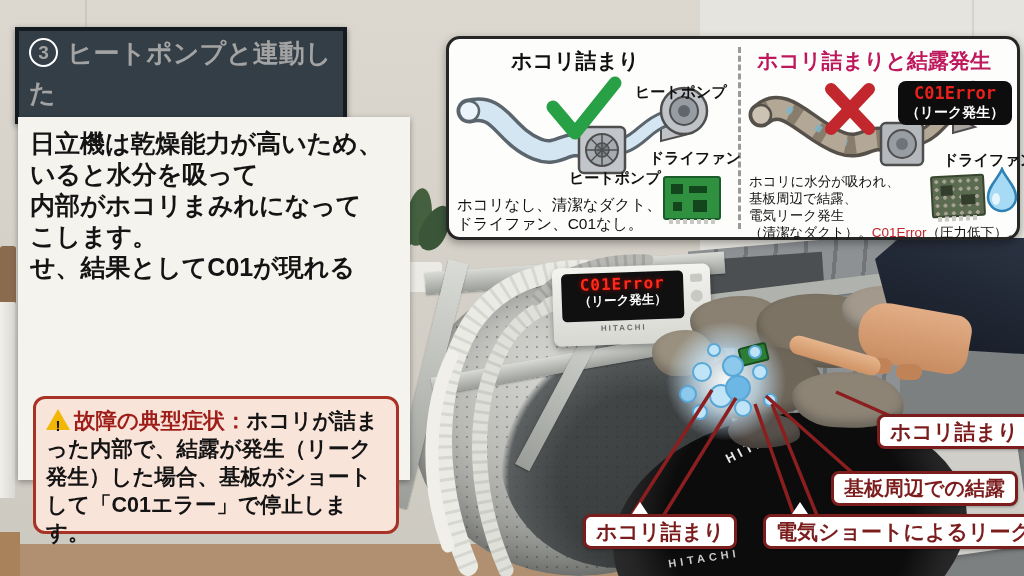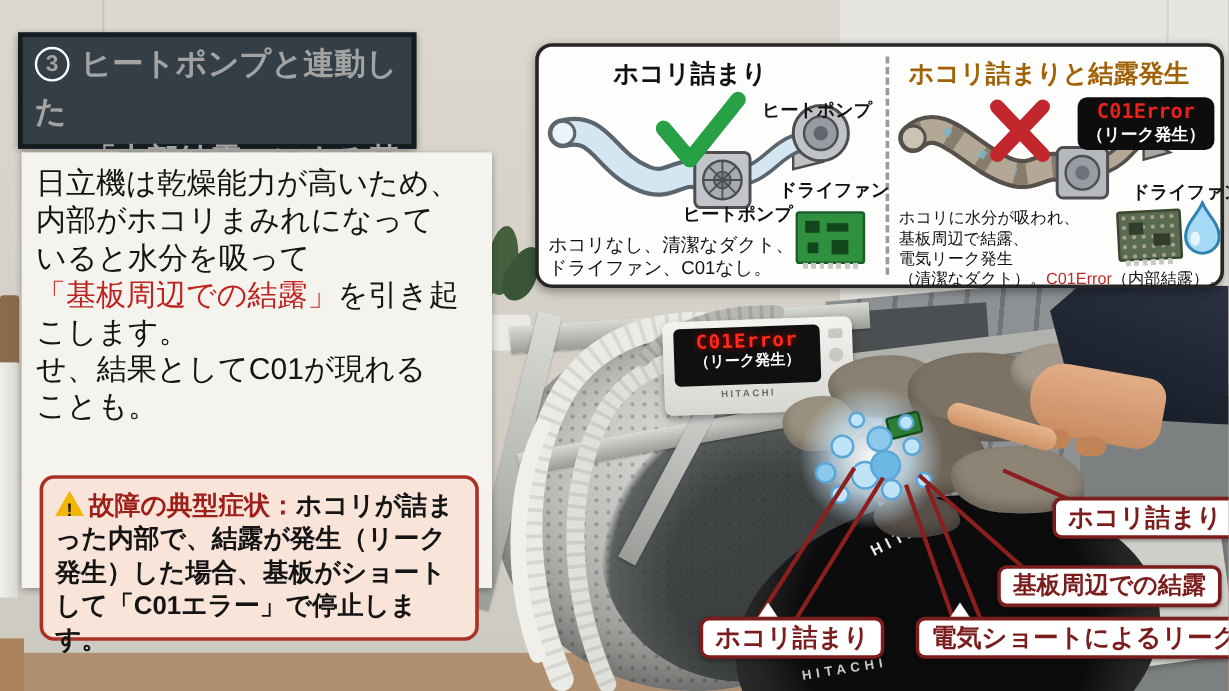--- a/index.html
+++ b/index.html
@@ -69,44 +69,44 @@
 
   
   .title-box{left:15px;top:27px;width:332px;height:97px;background:#333e46;
         border:4px solid #151c21;box-shadow:0 2px 6px rgba(0,0,0,.4);
         color:#a3a3a3;font-weight:bold;font-size:26px;line-height:40px;
         padding:2px 10px;z-index:7;}
   .title-line2{margin-left:42px;}
   .circ-num{display:inline-flex;width:29px;height:29px;border:2.5px solid #fff;border-radius:50%;
         align-items:center;justify-content:center;font-size:19px;margin-right:9px;
         vertical-align:3px;line-height:1;}
-  .info-box{left:18px;top:127px;width:392px;height:363px;background:#f5f3ed;
+  .info-box{left:18px;top:117px;width:392px;height:363px;background:#f5f3ed;
         box-shadow:0 2px 6px rgba(0,0,0,.35);padding:11px 12px;
-        font-weight:normal;font-size:25px;line-height:31px;color:#141414;z-index:7;}
+        font-weight:bold;font-size:25px;line-height:31px;color:#141414;z-index:7;}
   .hl-red{color:#c0231f;}
   .warn-box{left:33px;top:396px;width:366px;height:138px;background:#f9e4da;
         border:3px solid #a93226;border-radius:12px;padding:8px 10px;
         font-weight:bold;font-size:21.5px;line-height:28px;color:#141414;z-index:8;}
   .warn-label{color:#9e1f1a;}
   .warn-tri{display:inline-block;position:relative;width:24px;height:21px;margin-right:4px;
         vertical-align:-2px;}
   .warn-tri .tri{position:absolute;left:0;top:0;width:0;height:0;
         border-left:12px solid transparent;border-right:12px solid transparent;
         border-bottom:21px solid #f2b705;}
   .warn-tri .bang{position:absolute;left:0;top:3px;width:24px;text-align:center;
         color:#111;font-size:15px;font-weight:bold;z-index:1;}
 
   
   .diagram{left:446px;top:36px;width:574px;height:204px;background:#fdfdfb;
         border:3px solid #262626;border-radius:14px;box-shadow:0 3px 8px rgba(0,0,0,.35);z-index:7;}
   .diagram .divider{position:absolute;left:289px;top:8px;bottom:8px;width:0;
         border-left:3px dashed #9a9a9a;}
   .p-title{position:absolute;font-weight:bold;font-size:21px;white-space:nowrap;}
   .p-title.normal{left:62px;top:8px;color:#111;}
-  .p-title.error{left:308px;top:8px;color:#a16207;}
+  .p-title.error{left:308px;top:8px;color:#be185d;}
   .p-label{position:absolute;font-weight:bold;font-size:15px;color:#111;white-space:nowrap;}
   .p-caption{position:absolute;font-weight:normal;color:#111;white-space:nowrap;}
   .cap-normal{font-size:15.5px;line-height:19px;}
   .cap-error{font-size:13.5px;line-height:17px;}
   .err-chip{position:absolute;left:449px;top:42px;width:114px;height:44px;background:#0d0d0d;
         border-radius:8px;text-align:center;padding-top:2px;}
   .err-chip .code{color:#e8211a;font-weight:bold;font-size:17px;line-height:20px;
         font-family:"DejaVu Sans Mono",monospace;}
   .err-chip .sub{color:#fff;font-weight:bold;font-size:14px;line-height:18px;}
   .pcb{position:absolute;border-radius:3px;}
@@ -234,26 +234,24 @@
 
   <div class="abs title-box">
     <div>
       <span class="circ-num">3</span><span>ヒートポンプと連動した</span>
     </div>
     <div class="title-line2">「内部結露」による基板エラー</div>
   </div>
 
   <div class="abs info-box">
     <div>日立機は乾燥能力が高いため、</div>
+    <div>いると水分を吸って</div>
     <div>内部がホコリまみれになって</div>
-    <div>いると水分を吸って</div>
-    <div><span class="hl-red">「基板周辺での結露」</span><span>を引き起</span></div>
     <div>こします。</div>
     <div>せ、結果としてC01が現れる</div>
-    <div>ことも。</div>
   </div>
 
   <div class="abs warn-box">
     <span class="warn-tri"><span class="tri"></span><span class="bang">!</span></span><span class="warn-label">故障の典型症状：</span><span>ホコリが詰まった内部で、結露が発生（リーク発生）した場合、基板がショートして「C01エラー」で停止します。</span>
   </div>
 
   <div class="abs diagram">
     <div class="divider"></div>
 
     <div class="p-title normal">ホコリ詰まり</div>
@@ -331,17 +329,17 @@
       <span class="pins" style="width:42px"></span>
     </div>
     <svg style="position:absolute;left:536px;top:128px" width="34" height="48" viewBox="0 0 34 48">
       <path d="M17 2 C 21 12 31 19 31 30 a14 14 0 1 1 -28 0 C 3 19 13 12 17 2 Z" fill="#a7daf4" stroke="#2e82b4" stroke-width="2.5"></path>
       <ellipse cx="11" cy="32" rx="4" ry="6" fill="#e4f5fd"></ellipse>
     </svg>
     <div class="p-caption cap-error" style="left:300px;top:134px">ホコリに水分が吸われ、</div>
     <div class="p-caption cap-error" style="left:300px;top:151px">基板周辺で結露、</div>
     <div class="p-caption cap-error" style="left:300px;top:168px">電気リーク発生</div>
     <div class="p-caption cap-error" style="left:300px;top:185px">
-      <span>（清潔なダクト）。</span><span class="hl-red" style="color:#c1272d">C01Error</span><span>（内部結露）。</span>
+      <span>（清潔なダクト）。</span><span class="hl-red" style="color:#c1272d">C01Error</span><span>（圧力低下）。</span>
     </div>
   </div>
 
 </div>
 
 </body></html>

